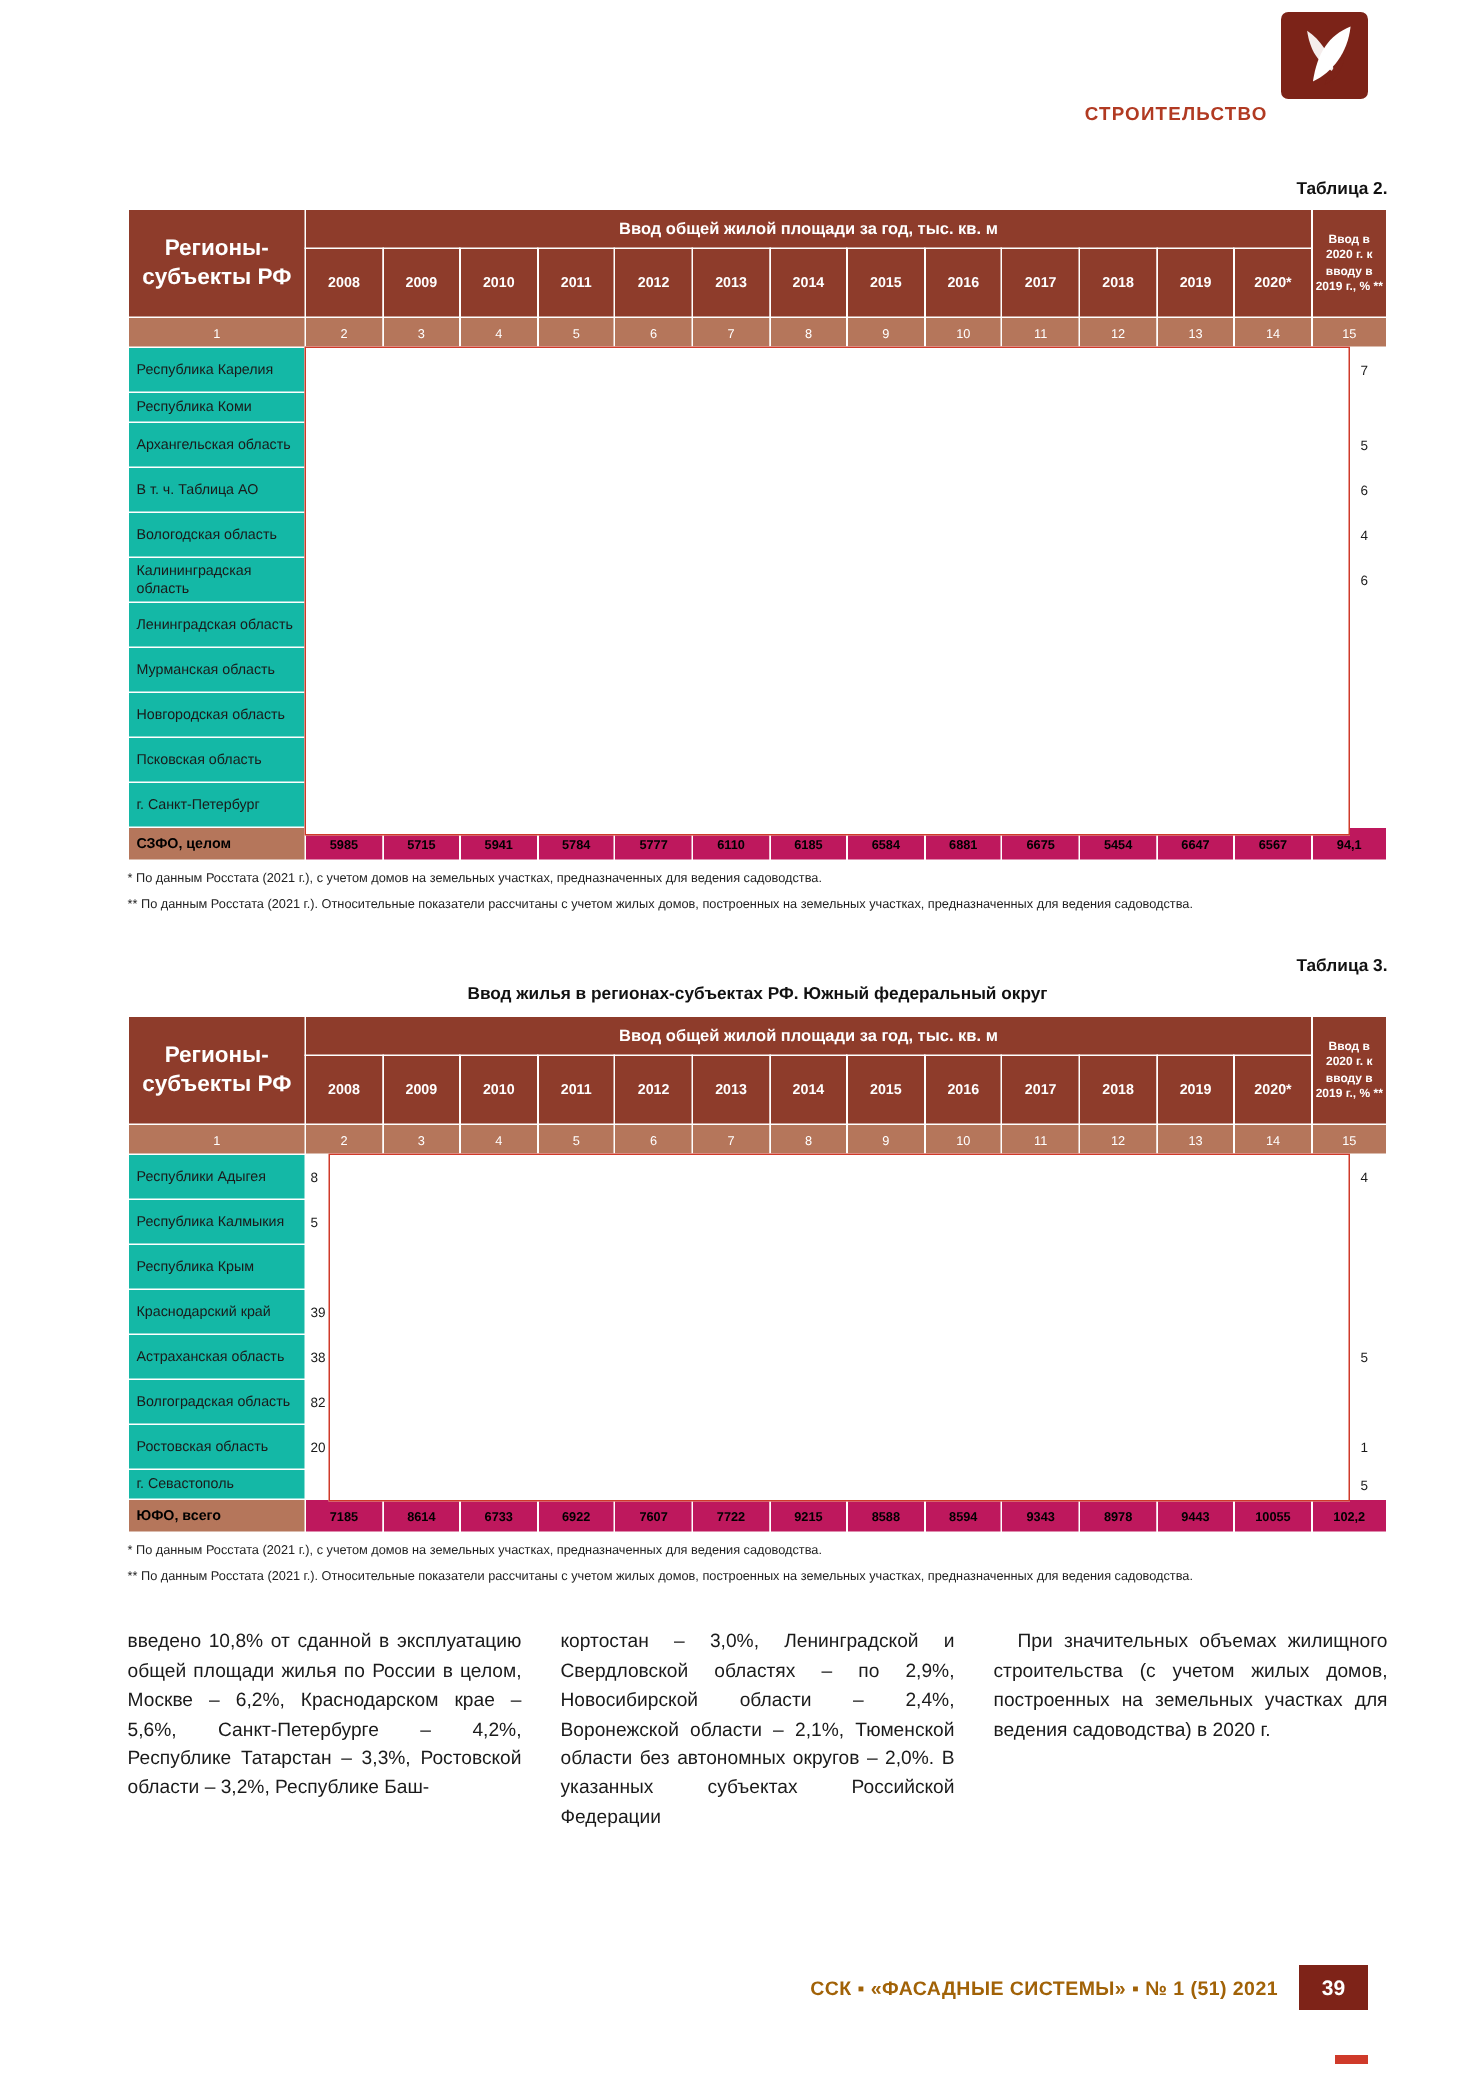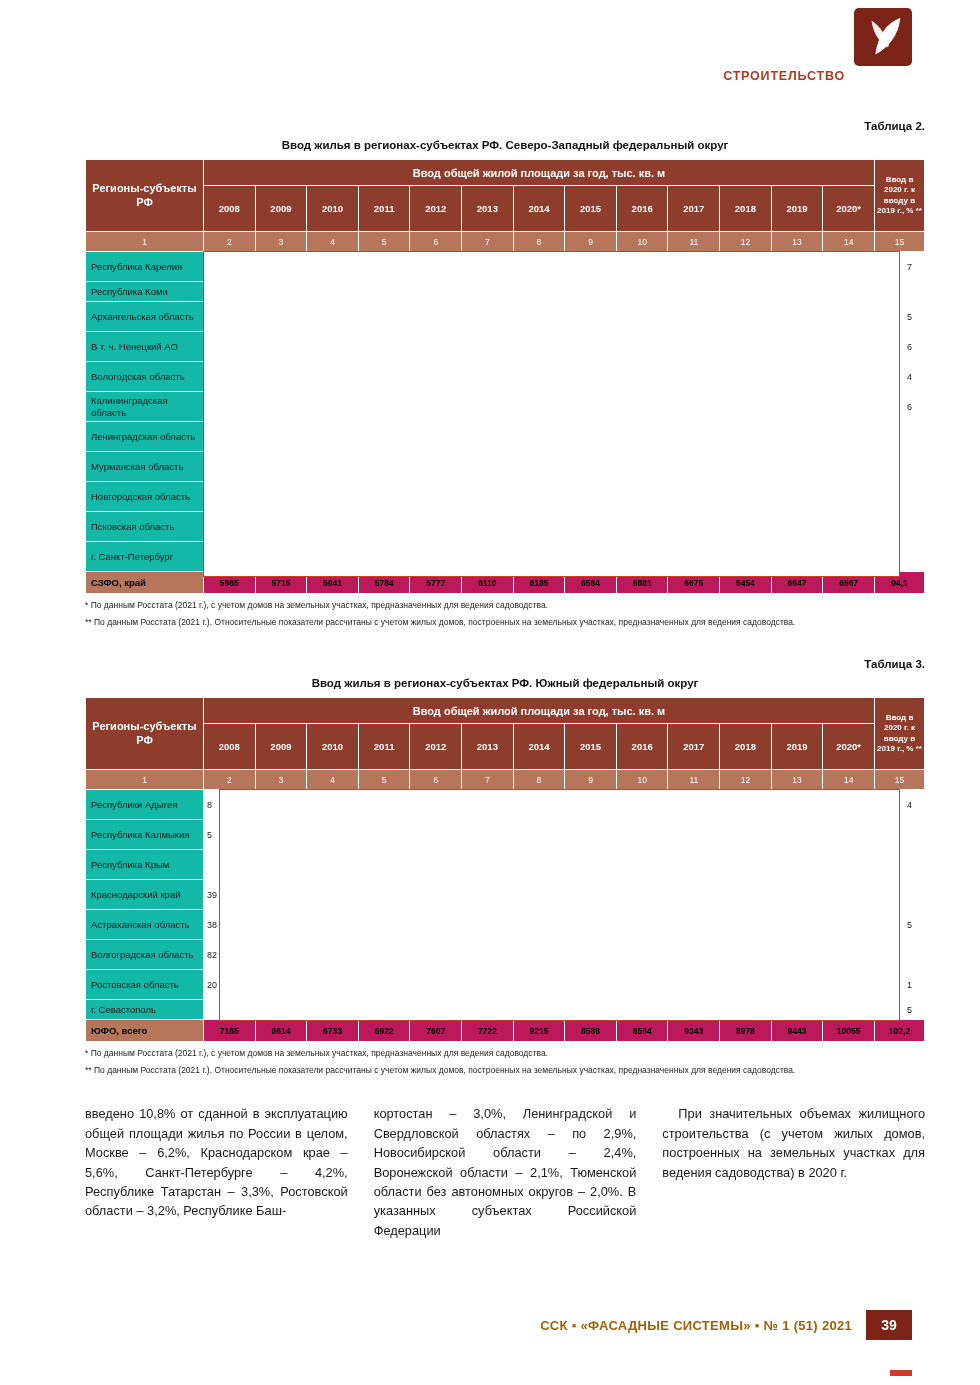--- a/index.html
+++ b/index.html
@@ -13,21 +13,21 @@
   .content { position:absolute; left:85px; top:120px; width:840px; }
 
   .tbl-label { text-align:right; font-weight:bold; font-size:11.5px; margin-bottom:7px; }
   .tbl-title { text-align:center; font-weight:bold; font-size:11.5px; margin-bottom:8px; }
 
   .table-wrap { position:relative; }
   table { width:840px; border-collapse:collapse; table-layout:fixed; }
   th, td { border:1px solid #fff; overflow:hidden; vertical-align:middle; }
   .hdr-dark { background:#8e3c2b; color:#fff; font-weight:bold; text-align:center; }
   .span-hdr { font-size:11px; height:26px; }
-  .region-hdr { font-size:11px; padding:3px; line-height:1.25; }
+  .region-hdr { font-size:15px; padding:3px; line-height:1.25; }
   .pct-hdr { font-size:8px; padding:2px 1px; line-height:1.3; }
   .year-cell { background:#8e3c2b; color:#fff; font-weight:bold; font-size:9.5px; height:46px; text-align:center; }
   .num-cell { background:#b5765b; color:#fff; font-size:8.5px; text-align:center; height:20px; }
   .region-cell { background:#14b8a6; font-size:9.5px; padding:2px 5px; line-height:1.2; height:30px; color:#1a1a1a; }
   tr.small .region-cell { height:20px; }
   .data-cell { background:#fff; font-size:9px; color:#1a1a1a; }
   .first-cell { text-align:left; padding-left:3px; }
   .pct-cell { text-align:right; padding-right:12px; }
   .total-label { background:#b5765b; color:#000; font-weight:bold; font-size:9.5px; padding:2px 5px; height:22px; }
   .total-val { background:#be185d; color:#000; font-weight:bold; font-size:8.5px; text-align:center; }
@@ -62,21 +62,20 @@
       <path d="M48 10 C33 16 25 28 22 48 C36 41 46 28 48 10 Z" fill="#ffffff"></path>
       <path d="M18 13 C20 26 25 35 37 42 C34 29 27 19 18 13 Z" fill="#ffffff" opacity="0.92"></path>
       <path d="M44 30 C38 36 33 42 30 50 C38 47 43 39 44 30 Z" fill="#7c2318"></path>
     </svg>
   </div>
 
   <div class="content">
 
     <section>
       <div class="tbl-label">Таблица 2.</div>
-      <div class="tbl-title">Ввод жилья в регионах-субъектах РФ. Северо-Западный федеральный округ</div>
       <div class="table-wrap">
         <table>
           <colgroup>
             <col style="width:118px">
             <col span="13">
             <col style="width:50px">
           </colgroup>
           <thead>
             <tr>
               <th rowspan="2" class="hdr-dark region-hdr">Регионы-субъекты РФ</th>
@@ -162,21 +161,21 @@
                 <td class="data-cell"></td>
                 <td class="data-cell"></td>
                 <td class="data-cell"></td>
                 <td class="data-cell"></td>
                 <td class="data-cell"></td>
                 <td class="data-cell"></td>
                 <td class="data-cell"></td>
                 <td class="data-cell pct-cell">5</td>
               </tr>
               <tr>
-                <td class="region-cell">В т. ч. Ненецкий АО</td>
+                <td class="region-cell">В т. ч. Таблица АО</td>
                 <td class="data-cell first-cell"></td>
                 <td class="data-cell"></td>
                 <td class="data-cell"></td>
                 <td class="data-cell"></td>
                 <td class="data-cell"></td>
                 <td class="data-cell"></td>
                 <td class="data-cell"></td>
                 <td class="data-cell"></td>
                 <td class="data-cell"></td>
                 <td class="data-cell"></td>
@@ -300,21 +299,21 @@
                 <td class="data-cell"></td>
                 <td class="data-cell"></td>
                 <td class="data-cell"></td>
                 <td class="data-cell"></td>
                 <td class="data-cell"></td>
                 <td class="data-cell pct-cell"></td>
               </tr>
             </tbody>
           <tfoot>
             <tr>
-                <td class="total-label">СЗФО, край</td>
+                <td class="total-label">СЗФО, целом</td>
                 <td class="total-val">5985</td>
                 <td class="total-val">5715</td>
                 <td class="total-val">5941</td>
                 <td class="total-val">5784</td>
                 <td class="total-val">5777</td>
                 <td class="total-val">6110</td>
                 <td class="total-val">6185</td>
                 <td class="total-val">6584</td>
                 <td class="total-val">6881</td>
                 <td class="total-val">6675</td>

